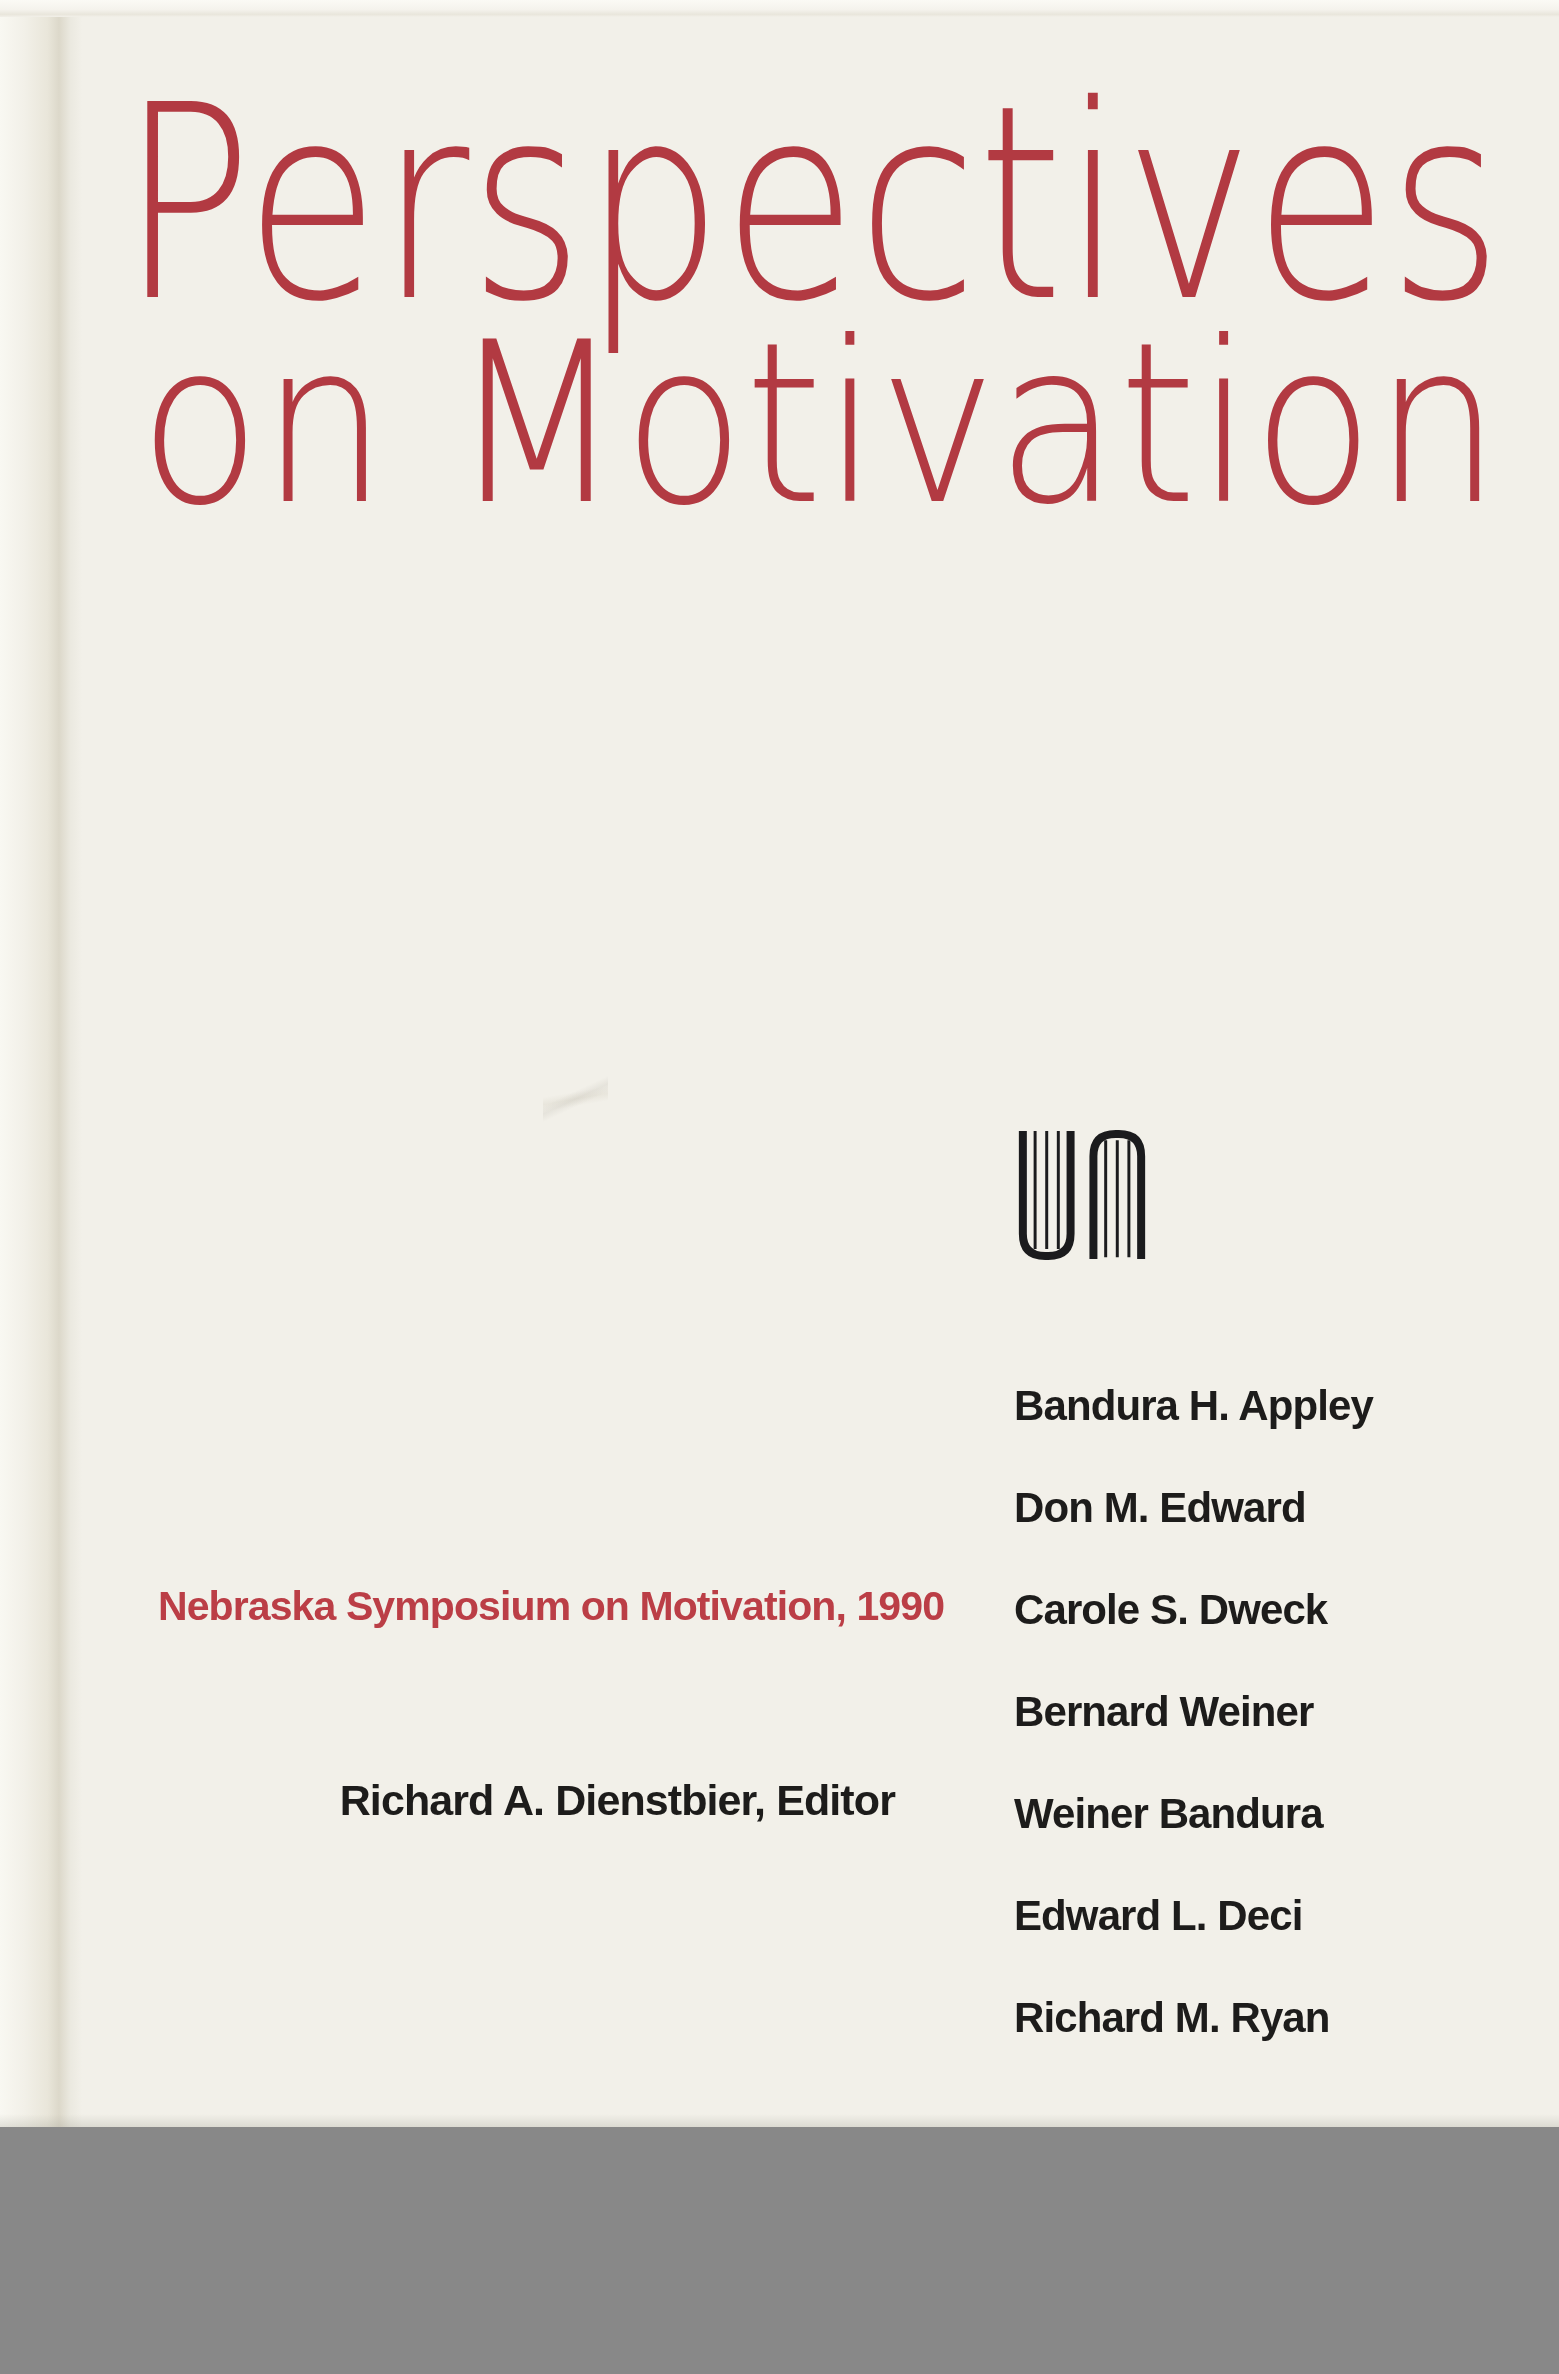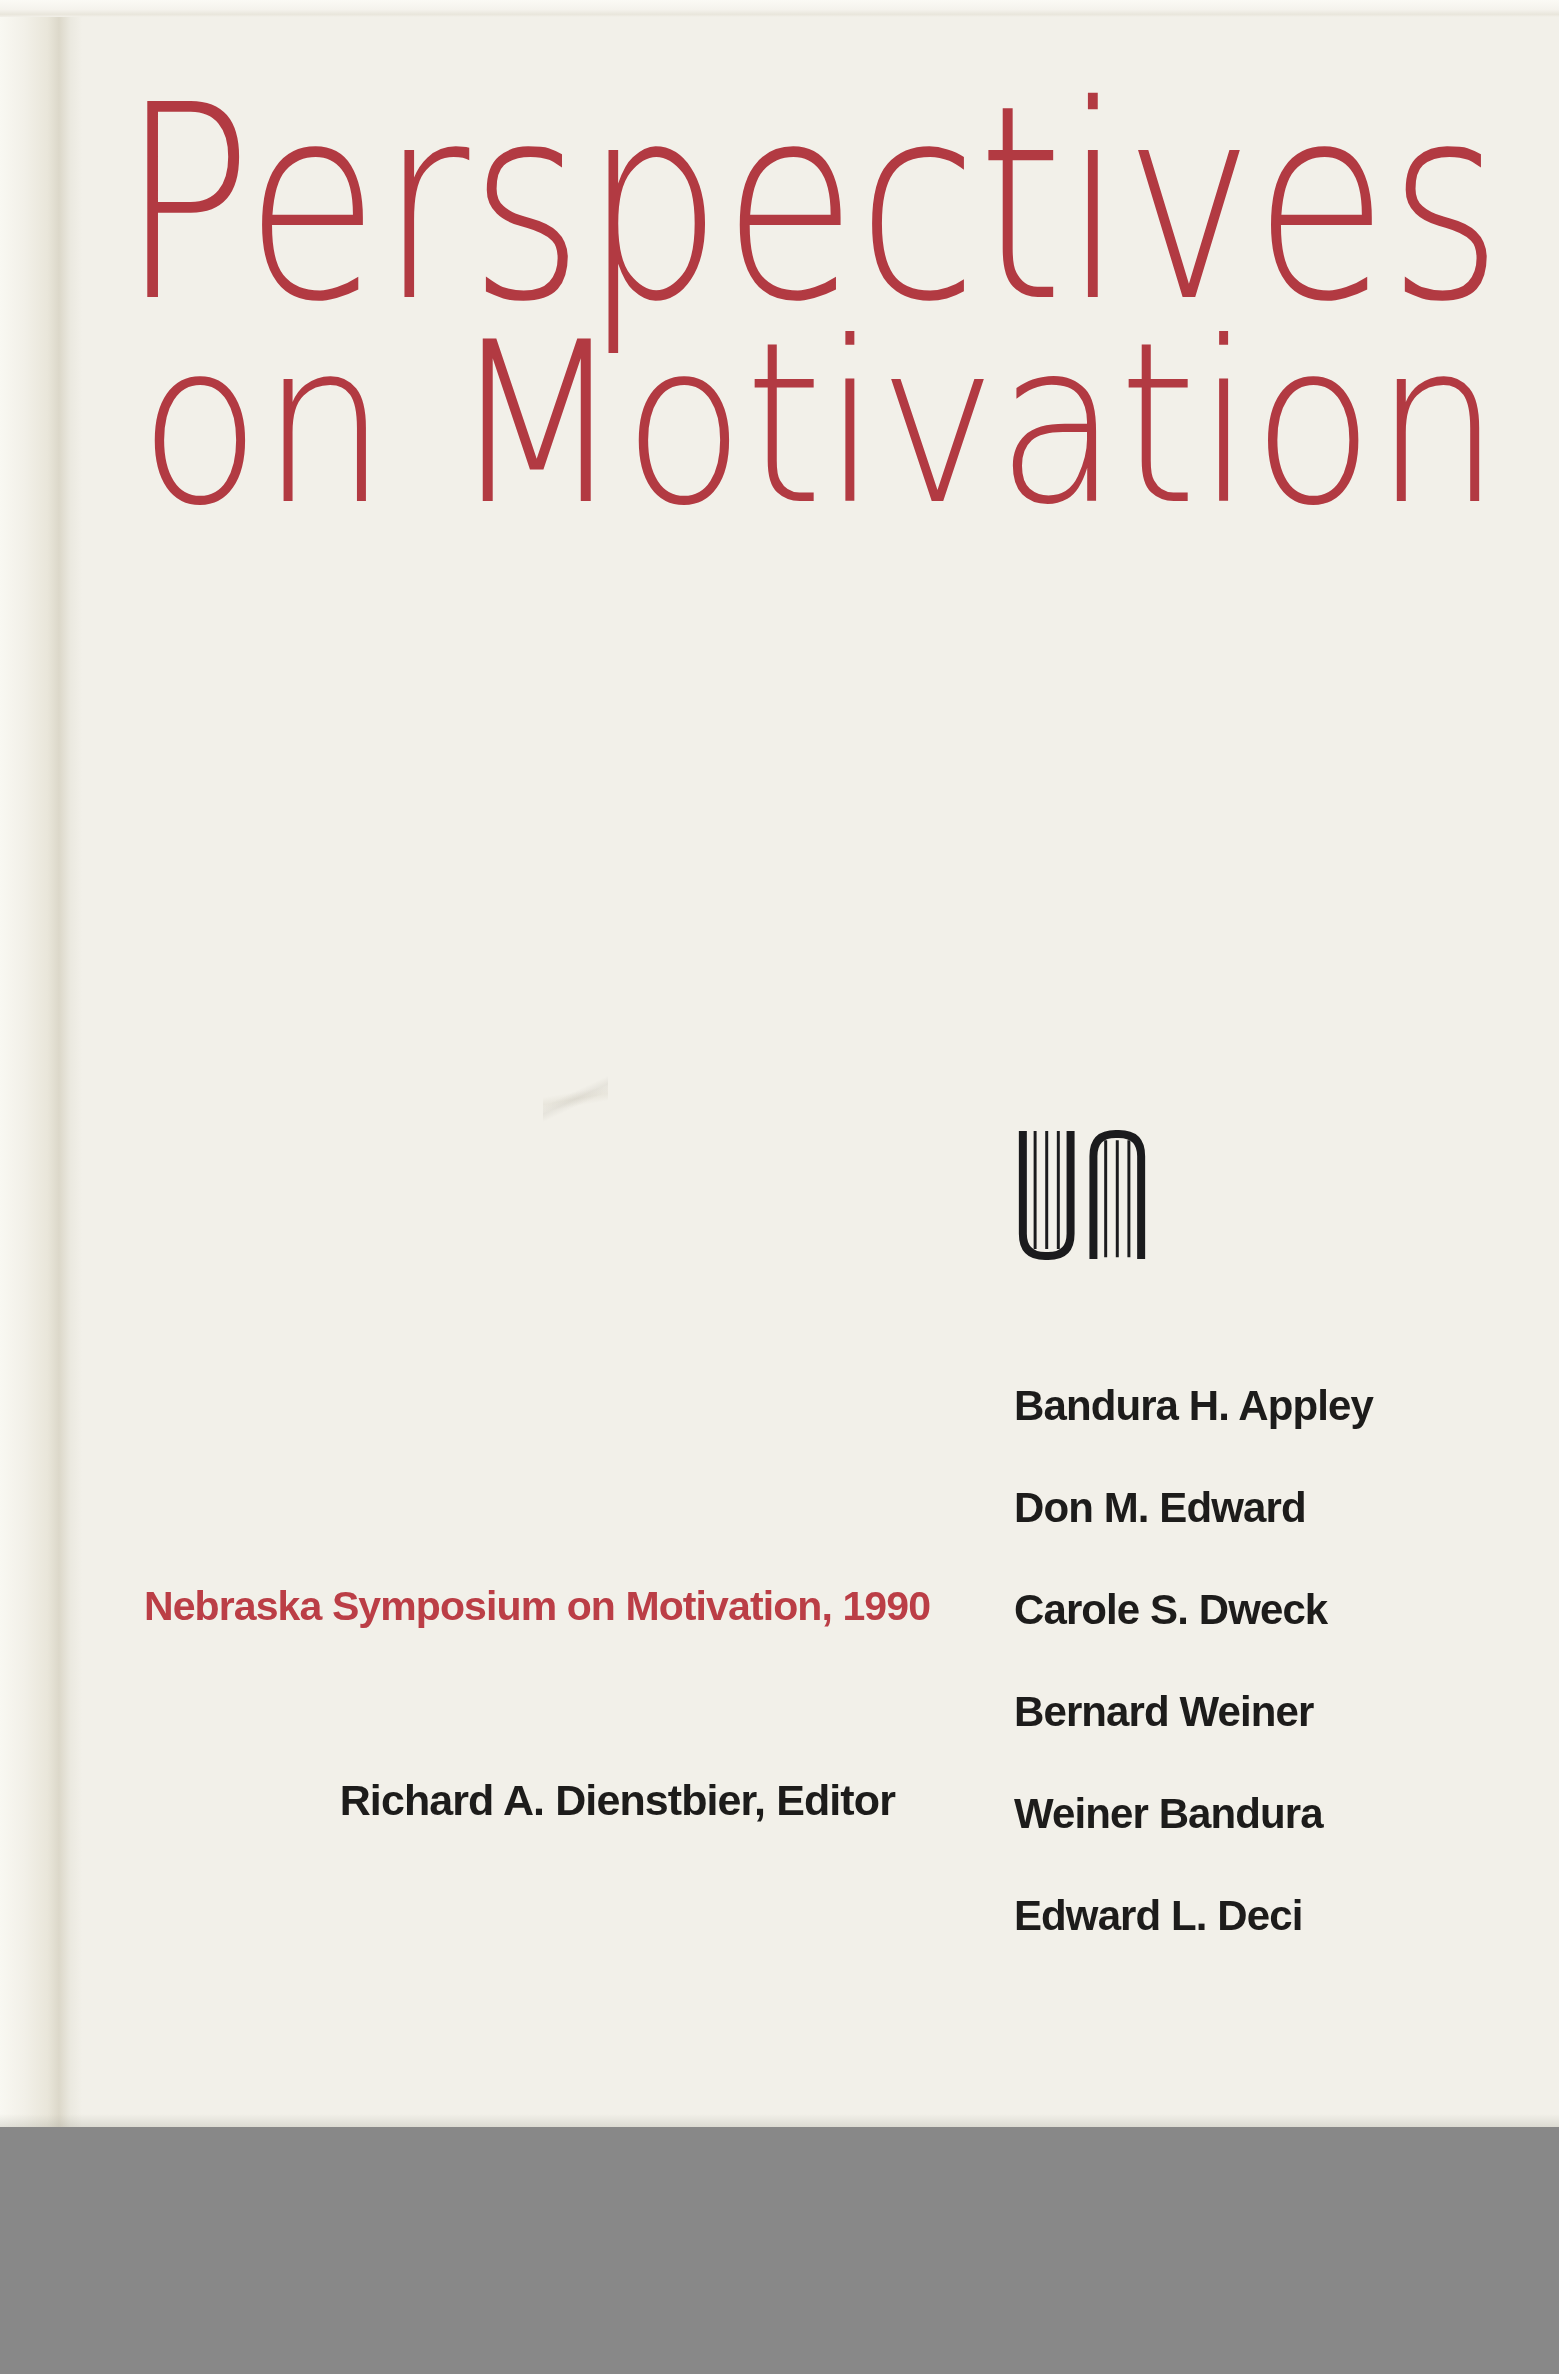--- a/index.html
+++ b/index.html
@@ -35,21 +35,21 @@
   .title-svg {
     position: absolute; left: 0; top: 0;
   }
   .title-svg text {
     font-family: "DejaVu Sans", sans-serif;
     font-weight: 200;
     fill: var(--title_red, #b23a42);
   }
   .series {
     position: absolute;
-    left: 144px;
+    left: 158px;
     top: 1586px;
     font-size: 41px;
     line-height: 1.0;
     font-weight: 700;
     letter-spacing: -0.9px;
     color: var(--series_red, #bb3e46);
     white-space: nowrap;
     text-align: right;
   }
   .editor {
@@ -132,16 +132,17 @@
 
   <div class="editor">Richard A. Dienstbier, Editor</div>
 
   <div class="contributors">
     <div class="contributor">Bandura H. Appley</div>
     <div class="contributor">Don M. Edward</div>
     <div class="contributor">Carole S. Dweck</div>
     <div class="contributor">Bernard Weiner</div>
     <div class="contributor">Weiner Bandura</div>
     <div class="contributor">Edward L. Deci</div>
+    <div class="contributor">Richard M. Ryan</div>
   </div>
 
 </div>
 
 
 </body></html>

